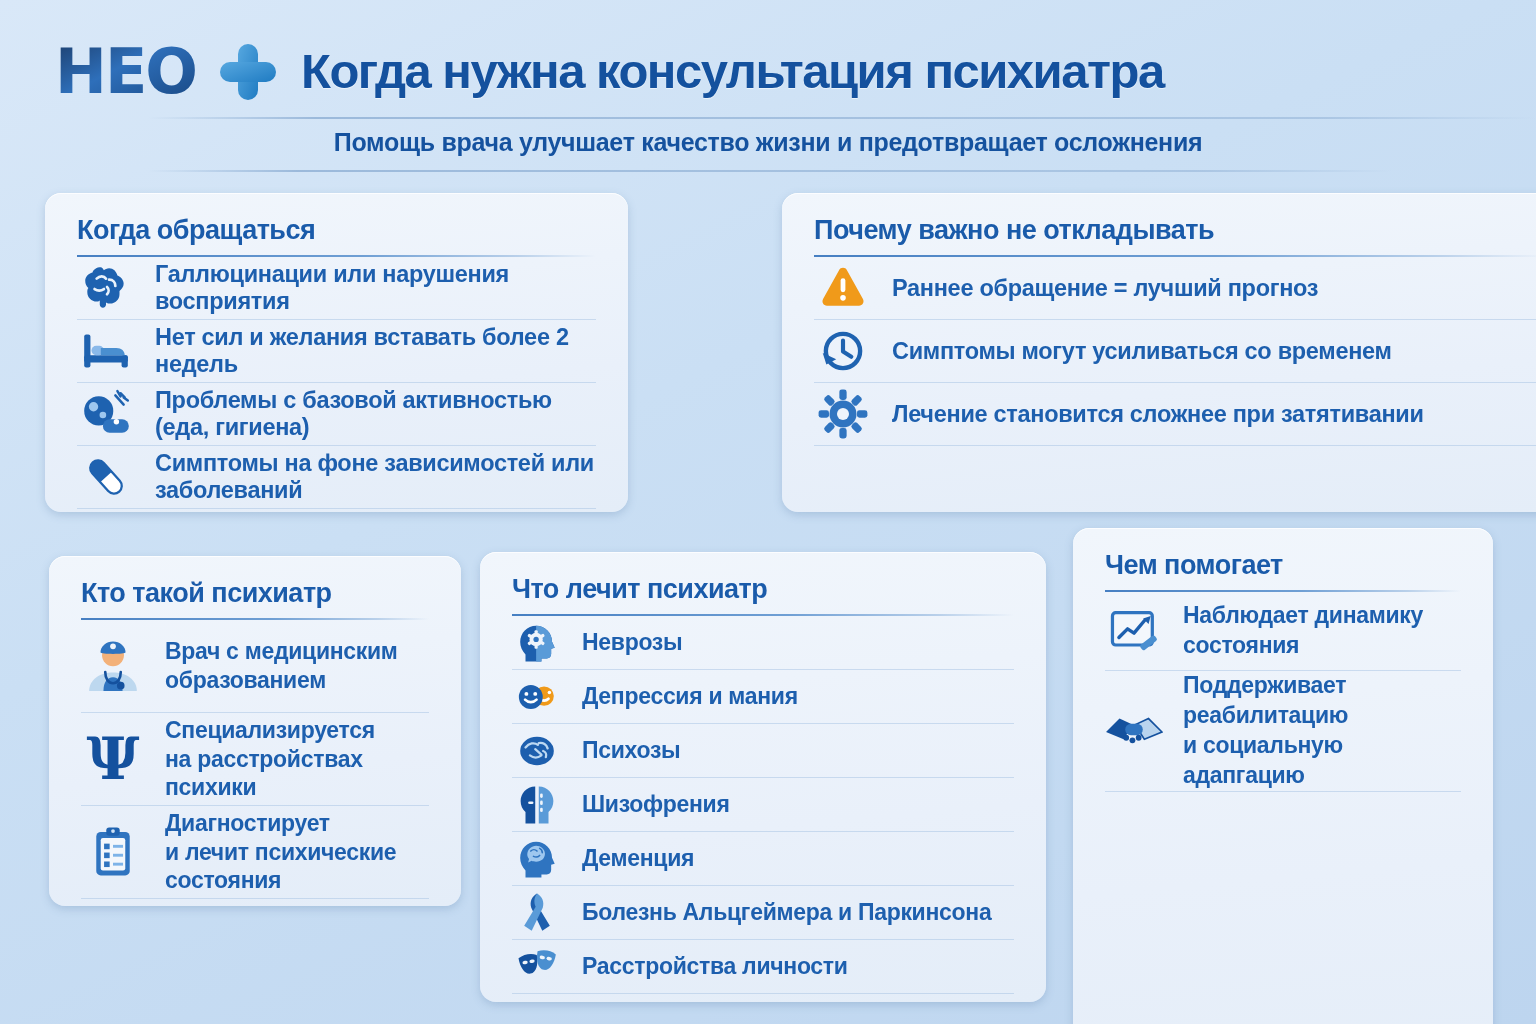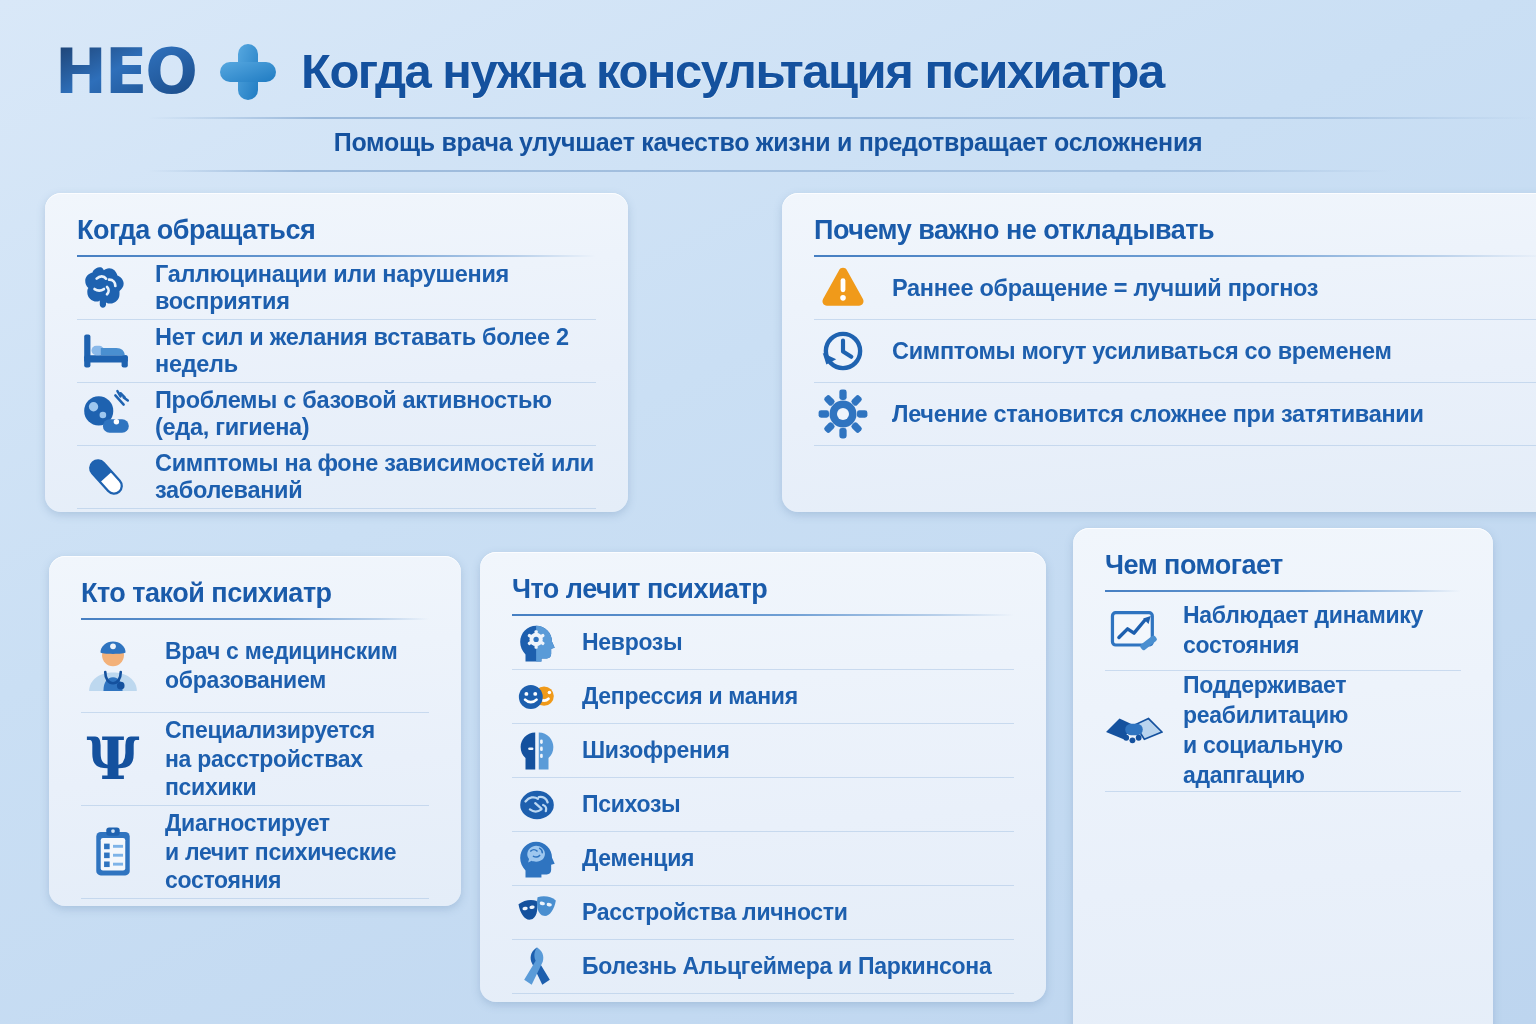--- a/index.html
+++ b/index.html
@@ -272,74 +272,74 @@
             <circle cx="14" cy="22.5" r="2.2" fill="#fff"></circle>
             <circle cx="24" cy="22.5" r="2.2" fill="#fff"></circle>
             <path d="M12.5 29a9 9 0 0 0 13 0" stroke="#fff" stroke-width="3" fill="none" stroke-linecap="round"></path>
           </svg>
       </span>
       <span class="row-text">Депрессия и мания</span>
     </li>
     <li class="row">
       <span class="icn">
         <svg width="46" height="46" viewBox="0 0 52 52">
+            <ellipse cx="26" cy="26" rx="19" ry="16" fill="#1d5fae"></ellipse>
+            <path d="M13 22c4-5 10-6 14-3M18 31c4 3 9 3 13 0M28 17c5-1 9 2 10 6M24 24l7 6M33 26c3 1 4 4 3 7" stroke="#bcd8f2" stroke-width="2.6" fill="none" stroke-linecap="round"></path>
+          </svg>
+      </span>
+      <span class="row-text">Психозы</span>
+    </li>
+    <li class="row">
+      <span class="icn">
+        <svg width="46" height="46" viewBox="0 0 52 52">
             <path d="M24 5C14 5 7.5 13 7.5 21.5c0 5 2 9.5 5.5 12.5v13h11V5z" fill="#14519e"></path>
             <path d="M28 5c10 0 16.5 8 16.5 16.5 0 5-2 9.5-5.5 12.5v13H28V5z" fill="#5a9bd8"></path>
             <rect x="16" y="22" width="6" height="3" rx="1.5" fill="#eef4fb"></rect>
             <rect x="29.5" y="13" width="3" height="5" rx="1.5" fill="#eef4fb"></rect>
             <rect x="29.5" y="21" width="3" height="5" rx="1.5" fill="#eef4fb"></rect>
             <rect x="29.5" y="29" width="3" height="5" rx="1.5" fill="#eef4fb"></rect>
           </svg>
       </span>
       <span class="row-text">Шизофрения</span>
     </li>
     <li class="row">
       <span class="icn">
         <svg width="46" height="46" viewBox="0 0 52 52">
-            <ellipse cx="26" cy="26" rx="19" ry="16" fill="#1d5fae"></ellipse>
-            <path d="M13 22c4-5 10-6 14-3M18 31c4 3 9 3 13 0M28 17c5-1 9 2 10 6M24 24l7 6M33 26c3 1 4 4 3 7" stroke="#bcd8f2" stroke-width="2.6" fill="none" stroke-linecap="round"></path>
-          </svg>
-      </span>
-      <span class="row-text">Психозы</span>
-    </li>
-    <li class="row">
-      <span class="icn">
-        <svg width="46" height="46" viewBox="0 0 52 52">
             <path d="M13 47v-8c-4-4-6-9-6-14C7 14.5 15 6.5 25 6.5S43 14.5 43 24.5l3 7-4 1v6c0 3-2 5-5 5h-6v3.5z" fill="#2f74c0"></path>
             <path d="M15 21c0-6 5-10 10-10s10 4 10 9c0 5-4 9-10 9-2 0-4 0-5-1l-4 2 1-4c-1-1-2-3-2-5z" fill="#9ec7ef"></path>
             <path d="M19 17c2-2 5-2 7 0M22 23c2 1 5 1 7-1M29 14c2 1 3 3 3 5" stroke="#2f74c0" stroke-width="1.8" fill="none" stroke-linecap="round"></path>
           </svg>
       </span>
       <span class="row-text">Деменция</span>
+    </li>
+    <li class="row">
+      <span class="icn">
+        <svg width="46" height="46" viewBox="0 0 52 52">
+            <path d="M26 4c-6 3.5-8.5 9.5-6.5 16L32 46l8.5-5.5L27.5 19c2.5-5.5 1.5-11-1.5-15z" fill="#1d5fae"></path>
+            <path d="M26 4c6 3.5 8.5 9.5 6.5 16L20 46l-8.5-5.5L24.5 19C22 13.5 23 8 26 4z" fill="#5a9bd8"></path>
+          </svg>
+      </span>
+      <span class="row-text">Болезнь Альцгеймера и Паркинсона</span>
     </li>
     <li class="row">
       <span class="icn">
         <svg width="46" height="46" viewBox="0 0 52 52">
             <g transform="rotate(-10 18 26)">
               <path d="M7 14c7-3.5 15-3.5 21 0 0 11-4 19.5-10.5 19.5S7 25 7 14z" fill="#14519e"></path>
               <ellipse cx="13.5" cy="20" rx="3" ry="2" fill="#eef4fb"></ellipse>
               <ellipse cx="21.5" cy="20" rx="3" ry="2" fill="#eef4fb"></ellipse>
             </g>
             <g transform="rotate(10 36 24)">
               <path d="M24 10c7-3.5 15-3.5 21 0 0 11-4 19.5-10.5 19.5S24 21 24 10z" fill="#4a8fd0"></path>
               <ellipse cx="30.5" cy="16" rx="3" ry="2" fill="#eef4fb"></ellipse>
               <ellipse cx="38.5" cy="16" rx="3" ry="2" fill="#eef4fb"></ellipse>
             </g>
           </svg>
       </span>
       <span class="row-text">Расстройства личности</span>
-    </li>
-    <li class="row">
-      <span class="icn">
-        <svg width="46" height="46" viewBox="0 0 52 52">
-            <path d="M26 4c-6 3.5-8.5 9.5-6.5 16L32 46l8.5-5.5L27.5 19c2.5-5.5 1.5-11-1.5-15z" fill="#1d5fae"></path>
-            <path d="M26 4c6 3.5 8.5 9.5 6.5 16L20 46l-8.5-5.5L24.5 19C22 13.5 23 8 26 4z" fill="#5a9bd8"></path>
-          </svg>
-      </span>
-      <span class="row-text">Болезнь Альцгеймера и Паркинсона</span>
     </li>
   </ul>
 </section>
 
 <section class="card" id="card-helps">
   <h2>Чем помогает</h2>
   <div class="h-underline"></div>
   <ul class="items">
     <li class="row">
       <span class="icn">

